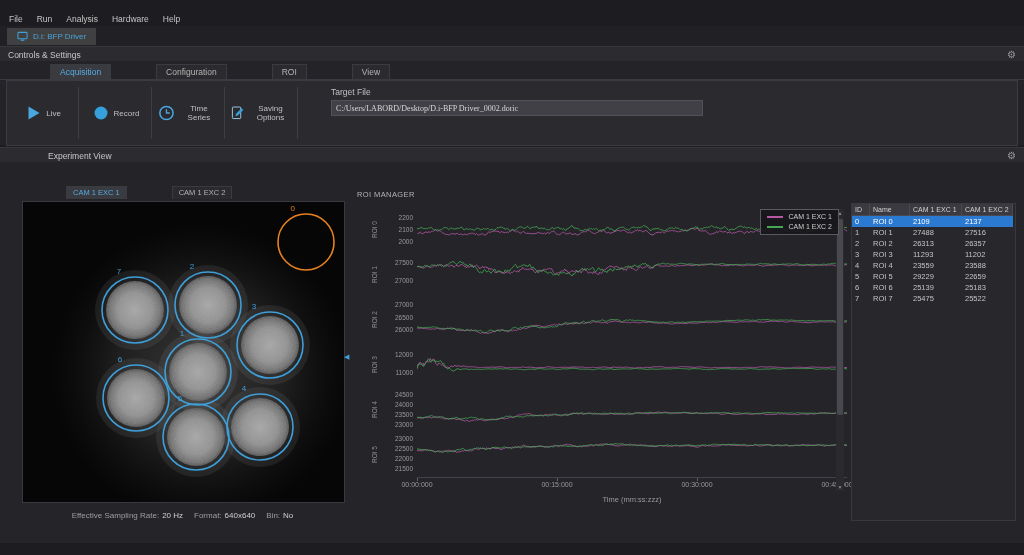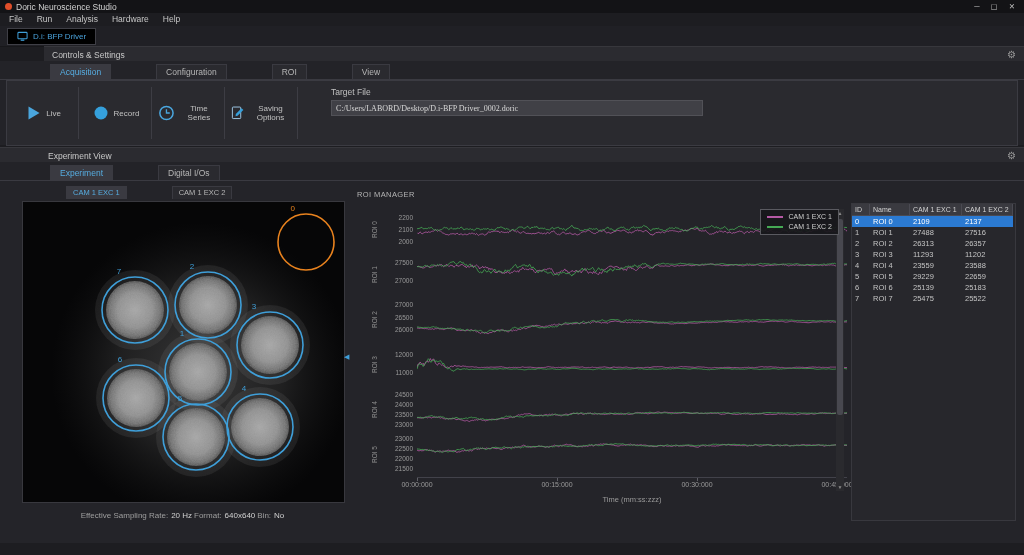--- a/index.html
+++ b/index.html
@@ -8,25 +8,25 @@
   
   #titlebar{position:absolute;top:0;left:0;right:0;height:13px;background:#131316;display:flex;align-items:center;gap:4px;padding:0 5px;font-size:8.5px;color:#d2d2d2;}
   .app-dot{width:7px;height:7px;border-radius:50%;background:#e04e2a;flex:0 0 auto;}
   .win-controls{margin-left:auto;display:flex;gap:11px;font-size:7.5px;color:#c0c0c0;padding-right:4px;}
   .wc{cursor:default;line-height:13px;}
   
   #menubar{position:absolute;top:13px;left:0;right:0;height:13px;background:#1d1d21;display:flex;align-items:center;font-size:8.5px;color:#c5c5c5;padding-left:2px;}
   .menu-item{padding:0 7px;line-height:13px;cursor:default;}
   
   #devicebar{position:absolute;top:26px;left:0;right:0;height:20px;background:#202025;border-bottom:1px solid #17171a;display:flex;align-items:center;padding-left:7px;}
-  .device-tab{display:flex;align-items:center;gap:5px;height:15px;background:#000000;border:1px solid #3f3f46;color:#4aa2da;font-size:8px;padding:0 9px;cursor:default;}
+  .device-tab{display:flex;align-items:center;gap:5px;height:15px;background:#404040;border:1px solid #3f3f46;color:#4aa2da;font-size:8px;padding:0 9px;cursor:default;}
   .device-icon{width:11px;height:11px;}
   
   .section-header{position:absolute;left:0;right:0;height:15px;background:#2b2b30;border-top:1px solid #37373c;display:flex;align-items:center;padding:0 8px;font-size:8.5px;color:#c8c8c8;}
-  #cs-header{top:46px;margin-left:44px;} #ev-header{top:147px;padding-left:48px;}
+  #cs-header{top:46px;} #ev-header{top:147px;padding-left:48px;}
   .gear{margin-left:auto;font-size:10px;color:#9a9a9a;line-height:15px;cursor:default;}
   
   #cs-body{position:absolute;top:61px;left:0;right:0;height:84px;background:#232328;}
   .tabstrip{position:absolute;display:flex;align-items:flex-end;padding-left:6px;}
   #cs-tabs{top:2px;left:0;right:0;height:16px;border-bottom:1px solid #3a3a41;}
   .tab{font-size:8.5px;padding:2px 9px 2px;background:#2a2a2f;color:#b5b5b5;border:1px solid #3a3a41;border-bottom:none;margin-right:1px;cursor:default;white-space:nowrap;margin-left:44px;}
   .tab.selected{background:#3a3a41;color:#56ace0;}
   #toolbar{position:absolute;top:19px;left:6px;right:6px;height:58px;background:#2a2a2f;border:1px solid #3b3b42;display:flex;align-items:stretch;padding:3px 4px;}
   .tool-btn{width:62px;display:flex;flex-direction:row;align-items:center;justify-content:center;gap:3px;font-size:8px;color:#c0c0c0;text-align:center;cursor:default;}
   .tool-icon{width:20px;height:20px;}
@@ -36,21 +36,21 @@
   .tf-input{display:block;width:362px;height:14px;background:#404046;border:1px solid #515157;color:#d8d8d8;font-size:8px;font-family:Liberation Serif, serif;padding:0 4px;outline:none;}
   .tf-note{font-size:8px;color:#3f9fd9;margin-top:4px;}
   
   #ev-body{position:absolute;top:162px;left:0;right:0;height:381px;background:#232328;}
   #ev-tabs{top:2px;left:0;right:0;height:16px;border-bottom:1px solid #3a3a41;}
   #ev-content{position:absolute;top:19px;left:0;right:0;bottom:0;background:#242429;}
   
   #cam-tabs{left:22px;top:3px;height:15px;padding-left:0;}
   #cam-tabs .tab{font-size:7.5px;padding:1px 6px 2px;}
   #cam-image{position:absolute;left:22px;top:20px;width:321px;height:300px;background:#050506;border:1px solid #38383e;}
-  #cam-status{position:absolute;left:22px;top:330px;width:321px;display:flex;justify-content:center;gap:2px;font-size:8px;color:#9f9f9f;white-space:nowrap;}
+  #cam-status{position:absolute;left:22px;top:330px;width:321px;display:flex;justify-content:center;gap:11px;font-size:8px;color:#9f9f9f;white-space:nowrap;}
   .status-value{color:#d0d0d0;margin-left:3px;}
   
   #roi-title{position:absolute;left:357px;top:9px;font-size:7.5px;color:#b5b5b5;letter-spacing:.4px;}
   #plots{position:absolute;left:368px;top:26px;width:479px;}
   .plot-row{display:grid;grid-template-columns:13px 36px 430px;height:45px;}
   .plot-row.axis-row{height:14px;}
   .rot-label{writing-mode:vertical-rl;transform:rotate(180deg);font-size:6.5px;color:#8f8f8f;display:flex;align-items:center;justify-content:center;}
   .yticks{position:relative;}
   .ytick{position:absolute;right:4px;font-size:6.5px;color:#9a9a9a;line-height:8px;}
   .plot-area{position:relative;}
@@ -74,29 +74,20 @@
   .trow.thead{height:12px;line-height:12px;}
   .thead .tcell{background:#3a3a40;border-right:1px solid #4a4a52;border-bottom:1px solid #4a4a52;color:#d2d2d2;font-size:7px;}
   .tcell{padding:0 3px;color:#c4c4c4;font-size:7.5px;white-space:nowrap;overflow:hidden;}
   .trow.selected .tcell{background:#2b7ad2;color:#ffffff;}
 </style>
 </head>
 <body>
 
 <div id="app">
 
-  <div id="titlebar">
-    <span class="app-dot"></span>
-    <span>Doric Neuroscience Studio</span>
-    <div class="win-controls">
-      <span class="wc">─</span>
-      <span class="wc">▢</span>
-      <span class="wc">✕</span>
-    </div>
-  </div>
 
   <div id="menubar">
       <div class="menu-item">File</div>
       <div class="menu-item">Run</div>
       <div class="menu-item">Analysis</div>
       <div class="menu-item">Hardware</div>
       <div class="menu-item">Help</div>
     </div>
 
   <div id="devicebar">
@@ -158,24 +149,20 @@
       </div>
     </div>
   </div>
 
   <div class="section-header" id="ev-header">
     <span>Experiment View</span>
     <span class="gear">⚙</span>
   </div>
 
   <div id="ev-body">
-    <div class="tabstrip" id="ev-tabs">
-        <div class="tab selected">Experiment</div>
-        <div class="tab">Digital I/Os</div>
-      </div>
     <div id="ev-content">
 
       <div class="tabstrip" id="cam-tabs">
           <div class="tab selected">CAM 1 EXC 1</div>
           <div class="tab">CAM 1 EXC 2</div>
         </div>
 
       <div id="cam-image">
         <svg id="cam-svg" width="321" height="300" viewBox="0 0 321 300">
           <defs>

